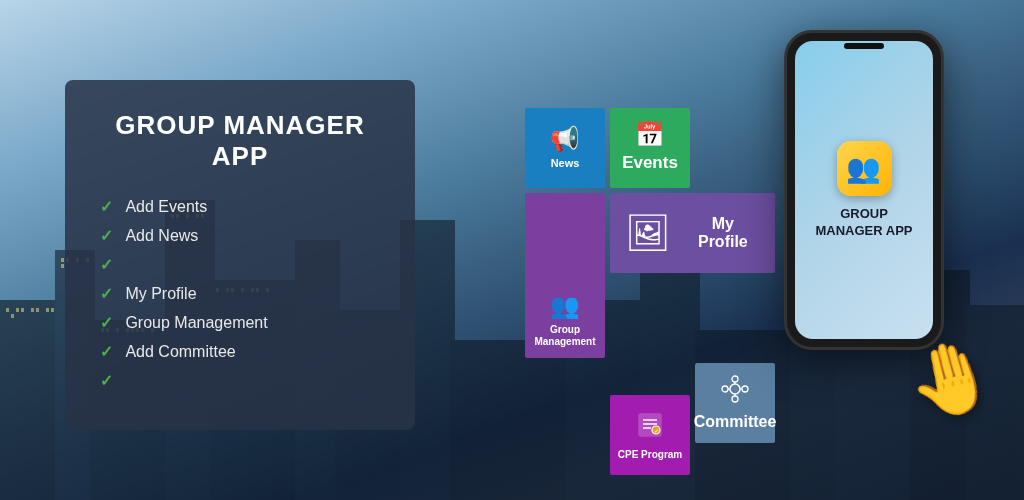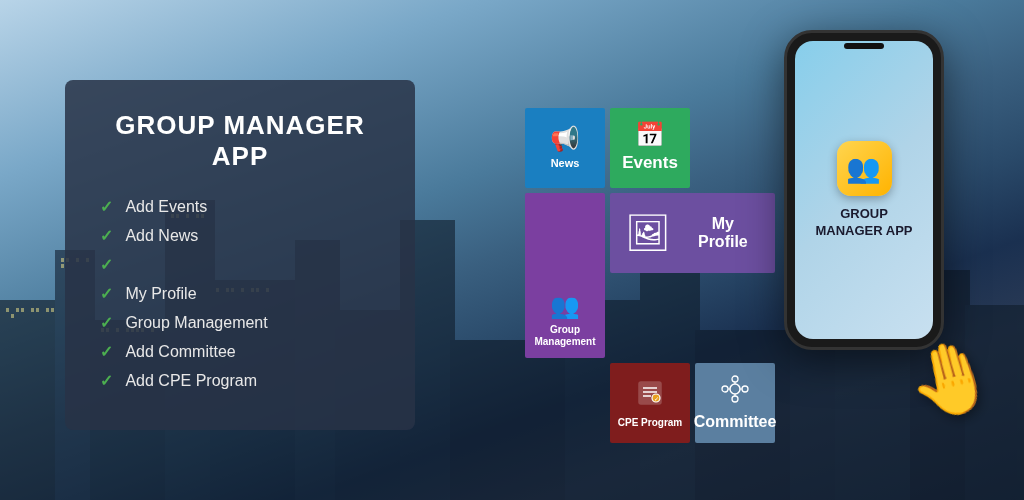--- a/index.html
+++ b/index.html
@@ -88,21 +88,21 @@
     .tile-icon {
       font-size: 24px;
       line-height: 1;
     }
 
     .tile-news { background: #1a7fc1; }
     .tile-events { background: #2eaa5e; }
     .tile-directory { background: #d4206c; }
     .tile-group { background: #7b3fa0; grid-row: span 1; }
     .tile-profile { background: #6c4fa0; grid-column: span 2; flex-direction: row; justify-content: flex-start; padding: 15px 20px; gap: 15px; }
-    .tile-cpe { background: #7f1d1d; }
+    .tile-cpe { background: #a21caf; margin-top: 32px; }
     .tile-committee { background: #5b7fa0; }
 
     .tile-profile .tile-icon {
       font-size: 32px;
     }
 
     
     .phone-wrapper {
       position: absolute;
       right: 60px;
@@ -314,21 +314,20 @@
     <li>
       <span class="check-icon">✓</span>
       <span>Group Management</span>
     </li>
     <li>
       <span class="check-icon">✓</span>
       <span>Add Committee</span>
     </li>
     <li>
       <span class="check-icon">✓</span>
-      <span>Add CPE Program</span>
     </li>
   </ul>
 </div>
 
 <div style="position:absolute; left:525px; top:108px;">
 
   <div style="display:flex; gap:5px; margin-bottom:5px;">
     <div class="tile tile-news" style="width:80px;height:80px;">
       <div class="tile-icon">📢</div>
       <div style="font-size:11px;font-weight:600;">News</div>

